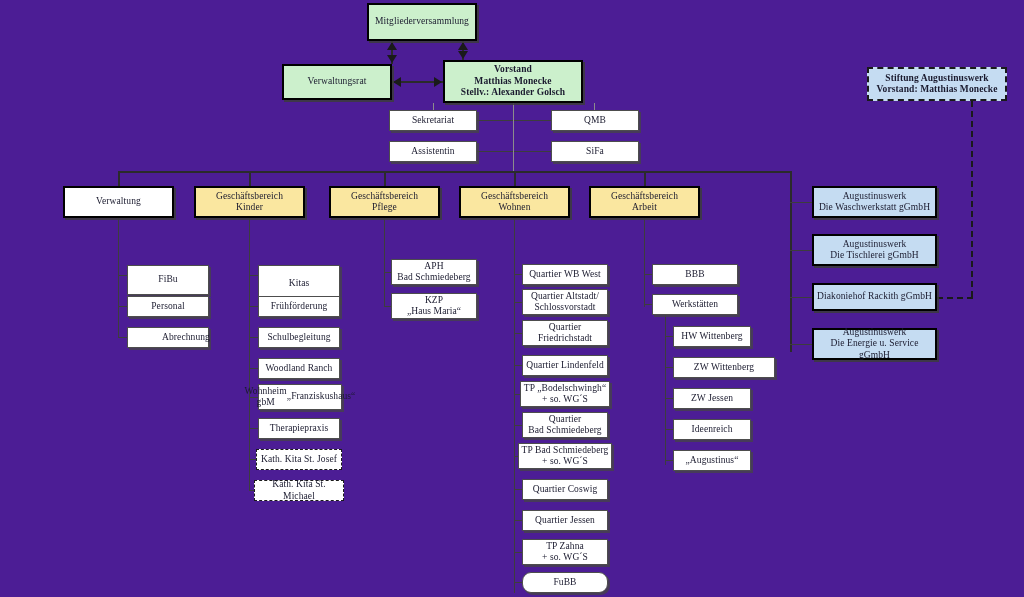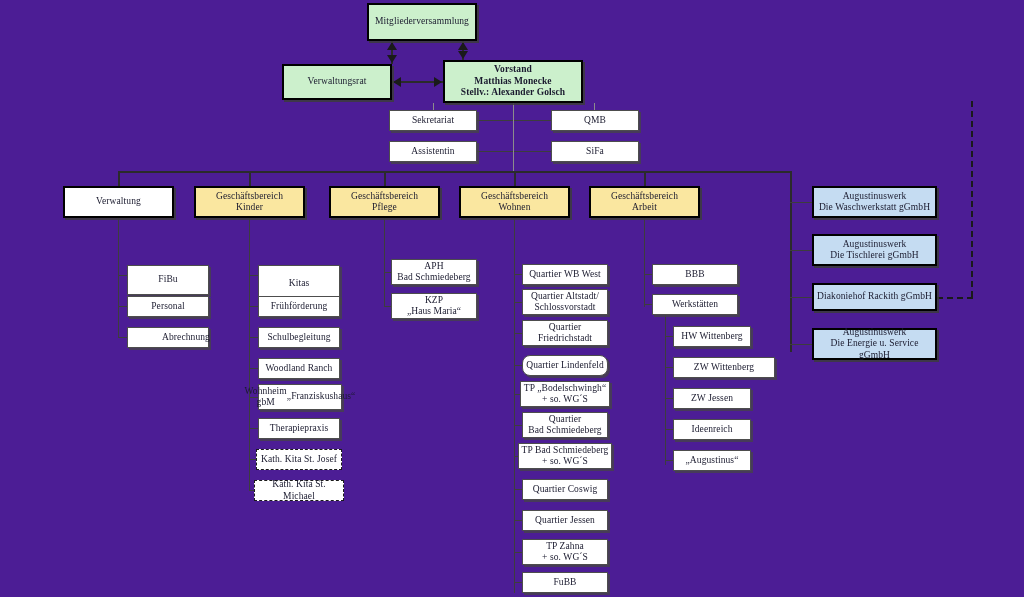--- a/index.html
+++ b/index.html
@@ -233,21 +233,21 @@
     <span>Schlossvorstadt</span>
   </div>
   <div class="ln h" style="left:514px;top:302px;width:8px;"></div>
 
   <div class="node white" style="left:522px;top:320px;width:86px;height:26px;flex-direction:column;">
     <span>Quartier</span>
     <span>Friedrichstadt</span>
   </div>
   <div class="ln h" style="left:514px;top:333px;width:8px;"></div>
 
-  <div class="node white" style="left:522px;top:355px;width:86px;height:21px;border-radius:8px;">
+  <div class="node white" style="left:522px;top:355px;width:86px;height:21px;">
     <span>Quartier Lindenfeld</span>
   </div>
   <div class="ln h" style="left:514px;top:365px;width:8px;"></div>
 
   <div class="node white" style="left:520px;top:381px;width:90px;height:26px;flex-direction:column;">
     <span>TP „Bodelschwingh“</span>
     <span>+ so. WG´S</span>
   </div>
   <div class="ln h" style="left:514px;top:394px;width:6px;"></div>
 
@@ -272,21 +272,21 @@
     <span>Quartier Jessen</span>
   </div>
   <div class="ln h" style="left:514px;top:520px;width:8px;"></div>
 
   <div class="node white" style="left:522px;top:539px;width:86px;height:26px;flex-direction:column;">
     <span>TP Zahna</span>
     <span>+ so. WG´S</span>
   </div>
   <div class="ln h" style="left:514px;top:552px;width:8px;"></div>
 
-  <div class="node white" style="left:522px;top:572px;width:86px;height:21px;">
+  <div class="node white" style="left:522px;top:572px;width:86px;height:21px;border-radius:9px;">
     <span>FuBB</span>
   </div>
   <div class="ln h" style="left:514px;top:582px;width:8px;"></div>
 
   <div class="ln v" style="left:644px;top:218px;height:89px;"></div>
 
   <div class="node white" style="left:652px;top:264px;width:86px;height:21px;">
     <span>BBB</span>
   </div>
   <div class="ln h" style="left:644px;top:274px;width:8px;"></div>
@@ -316,20 +316,24 @@
   <div class="node white" style="left:673px;top:419px;width:78px;height:21px;">
     <span>Ideenreich</span>
   </div>
   <div class="ln h" style="left:665px;top:429px;width:8px;"></div>
 
   <div class="node white" style="left:673px;top:450px;width:78px;height:21px;">
     <span>„Augustinus“</span>
   </div>
   <div class="ln h" style="left:665px;top:460px;width:8px;"></div>
 
+  <div class="node heavy dashed blue" style="left:867px;top:67px;width:140px;height:34px;flex-direction:column;">
+    <span class="b">Stiftung Augustinuswerk</span>
+    <span class="b">Vorstand: Matthias Monecke</span>
+  </div>
 
   <div class="dln v" style="left:971px;top:101px;height:196px;"></div>
   <div class="dln h" style="left:937px;top:297px;width:36px;"></div>
 
   <div class="node heavy blue" style="left:812px;top:186px;width:125px;height:32px;flex-direction:column;">
     <span>Augustinuswerk</span>
     <span>Die Waschwerkstatt gGmbH</span>
   </div>
   <div class="ln h" style="left:790px;top:202px;width:22px;"></div>
 

